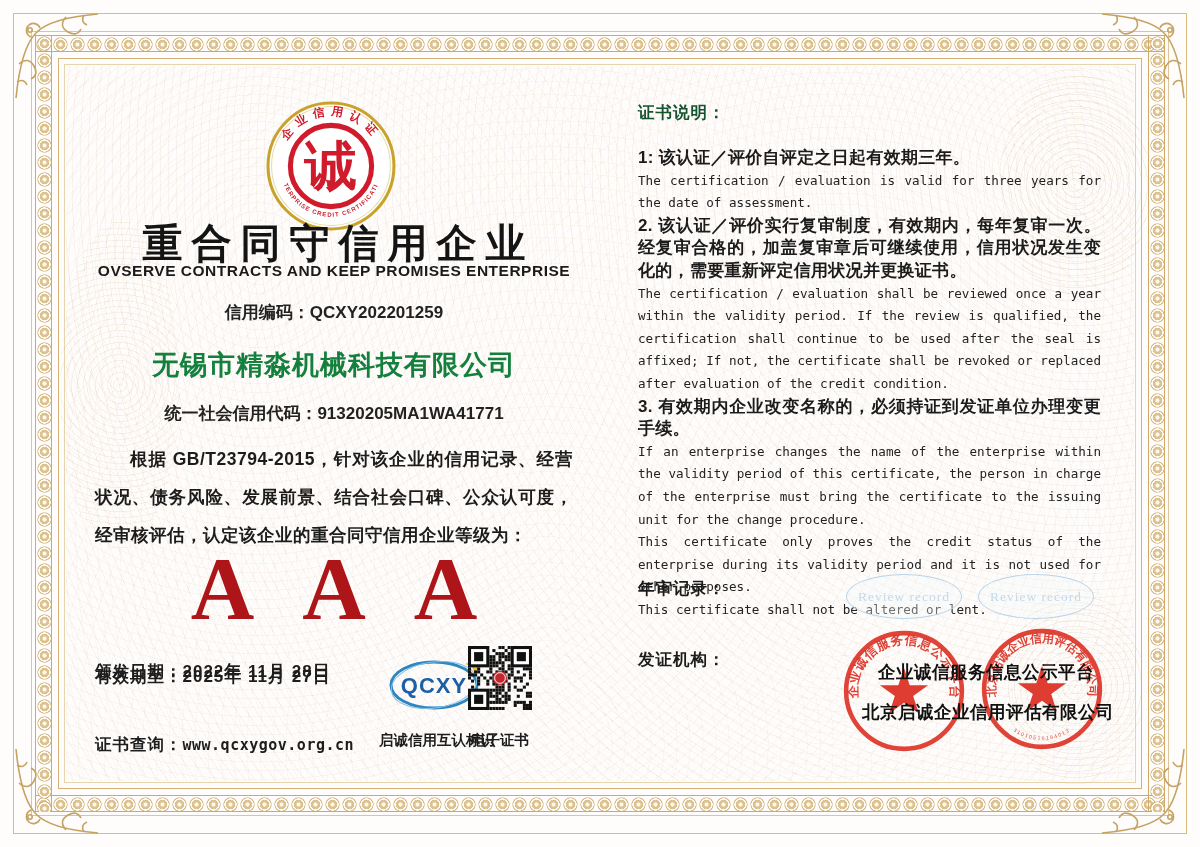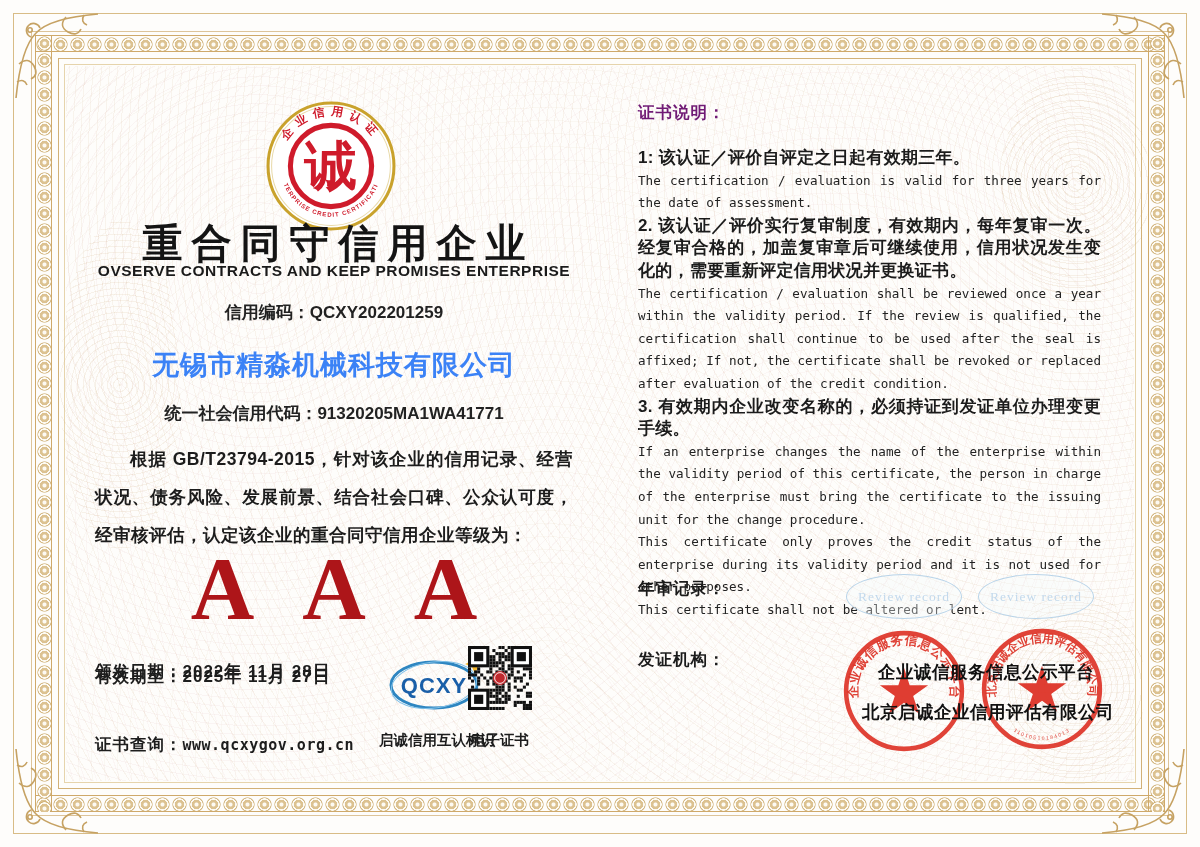--- a/index.html
+++ b/index.html
@@ -39,37 +39,37 @@
   .flourish-r1 { right:50px; top:70px;  width:150px; height:230px; }
   .flourish-r2 { right:55px; bottom:60px; width:140px; height:200px; }
   .flourish-l1 { left:60px; top:220px; width:120px; height:330px; opacity:.45; }
 
   
   .left-col { position:absolute; left:95px; top:0; width:478px; }
   .logo { position:absolute; left:170px; top:100px; width:132px; height:132px; }
   .cert-title { position:absolute; left:0; top:216px; width:478px; text-align:center; font-size:40px; font-weight:900; color:#141414; letter-spacing:9px; text-indent:9px; white-space:nowrap; }
   .cert-subtitle { position:absolute; left:0; top:262px; width:478px; text-align:center; font-size:15.5px; font-weight:700; color:#1a1a1a; letter-spacing:.5px; white-space:nowrap; }
   .credit-line { position:absolute; left:0; top:301px; width:478px; text-align:center; font-size:17px; font-weight:700; color:#222; }
-  .company-name { position:absolute; left:0; top:347px; width:478px; text-align:center; font-size:27px; font-weight:700; color:#3b82f6; letter-spacing:1px; white-space:nowrap; }
+  .company-name { position:absolute; left:0; top:347px; width:478px; text-align:center; font-size:27px; font-weight:700; color:#15803d; letter-spacing:1px; white-space:nowrap; }
   .uscc-line { position:absolute; left:0; top:402px; width:478px; text-align:center; font-size:17px; font-weight:700; color:#222; }
   .body-par { position:absolute; left:0; top:440px; width:478px; font-size:17.5px; font-weight:600; color:#1c1c1c; line-height:38px; text-align:justify; text-indent:2em; letter-spacing:.5px; }
   .grade { position:absolute; left:0; top:538px; width:478px; text-align:center; font-family:"Liberation Serif","DejaVu Serif",serif; font-weight:700; font-size:88px; color:#ad1519; letter-spacing:48px; text-indent:48px; white-space:nowrap; }
   .issue-row { position:absolute; left:0; white-space:nowrap; color:#1d1d1d; }
   .issue-row .lbl { font-size:16.5px; font-weight:700; letter-spacing:1px; }
   .issue-row .val { font-size:17px; font-weight:700; letter-spacing:1px; }
   .issue-row .val-mono { font-family:"DejaVu Sans Mono",monospace; font-size:15px; font-weight:700; letter-spacing:.5px; }
   .row-1 { top:660px; } .row-2 { top:665px; } .row-3 { top:734px; }
   .qcxy-badge { position:absolute; left:292px; top:652px; width:100px; height:62px; }
   .qcxy-caption { position:absolute; left:252px; top:731px; width:180px; text-align:center; font-size:14.5px; font-weight:700; color:#1d1d1d; }
   .qr-block { position:absolute; left:373px; top:646px; width:64px; height:64px; }
   .qr-caption { position:absolute; left:352px; top:731px; width:106px; text-align:center; font-size:14.5px; font-weight:700; color:#1d1d1d; }
 
   
   .right-col { position:absolute; left:638px; top:0; width:463px; }
-  .notes-heading { position:absolute; left:0; top:102px; font-size:16.5px; font-weight:700; color:#701a75; letter-spacing:1px; }
+  .notes-heading { position:absolute; left:0; top:102px; font-size:16.5px; font-weight:700; color:#14532d; letter-spacing:1px; }
   .notes { position:absolute; left:0; top:147px; width:463px; }
   .notes .zh { font-size:17px; font-weight:600; color:#1b1b1b; line-height:22.6px; letter-spacing:.3px; text-align:justify; }
   .notes .en { font-family:"DejaVu Sans Mono",monospace; font-size:12.6px; color:#222; line-height:22.6px; text-align:justify; }
   .review-label { position:absolute; left:0; top:578px; font-size:16.5px; font-weight:700; color:#1b1b1b; letter-spacing:1px; }
   .review-oval { position:absolute; width:116px; height:45px; border:1px solid #b9d4e9; border-radius:50%; background:rgba(243,249,253,.35);
      display:flex; align-items:center; justify-content:center; font-family:"Liberation Serif","DejaVu Serif",serif; font-size:13.5px; color:#c3d9ec; letter-spacing:1px; }
   .oval-1 { left:208px; top:574px; } .oval-2 { left:340px; top:574px; }
   .issuer-label { position:absolute; left:0; top:649px; font-size:16.5px; font-weight:700; color:#1b1b1b; letter-spacing:1px; }
   .seal { position:absolute; width:132px; height:132px; }
   .seal-1 { left:200px; top:625px; } .seal-2 { left:338px; top:623px; }

